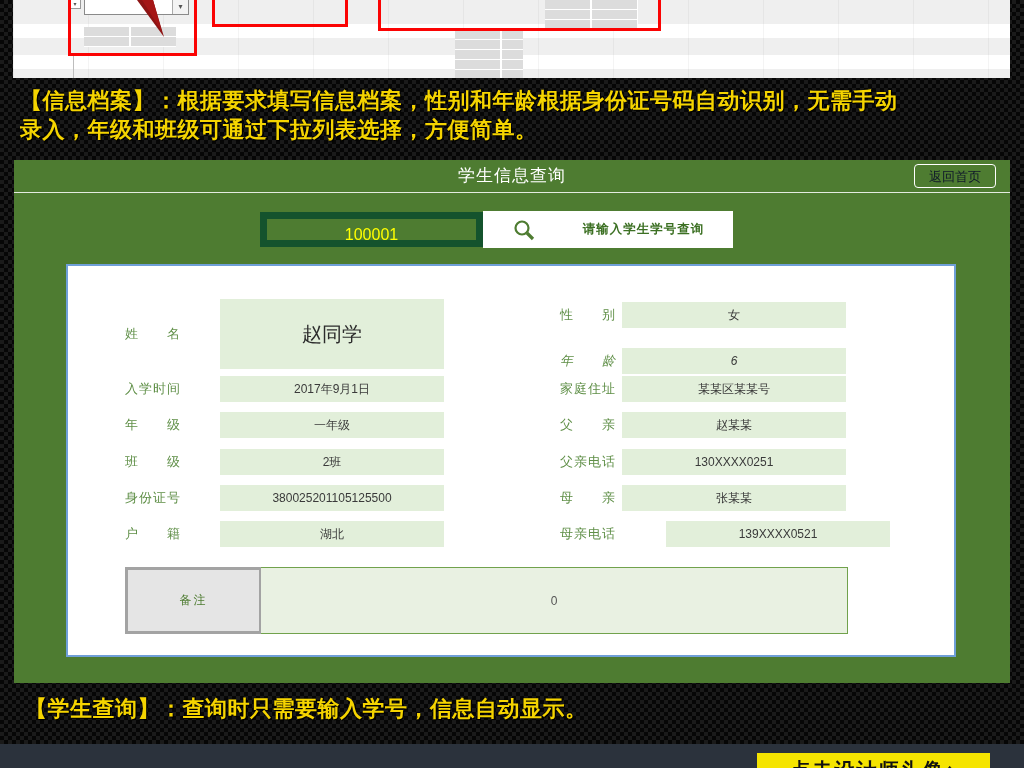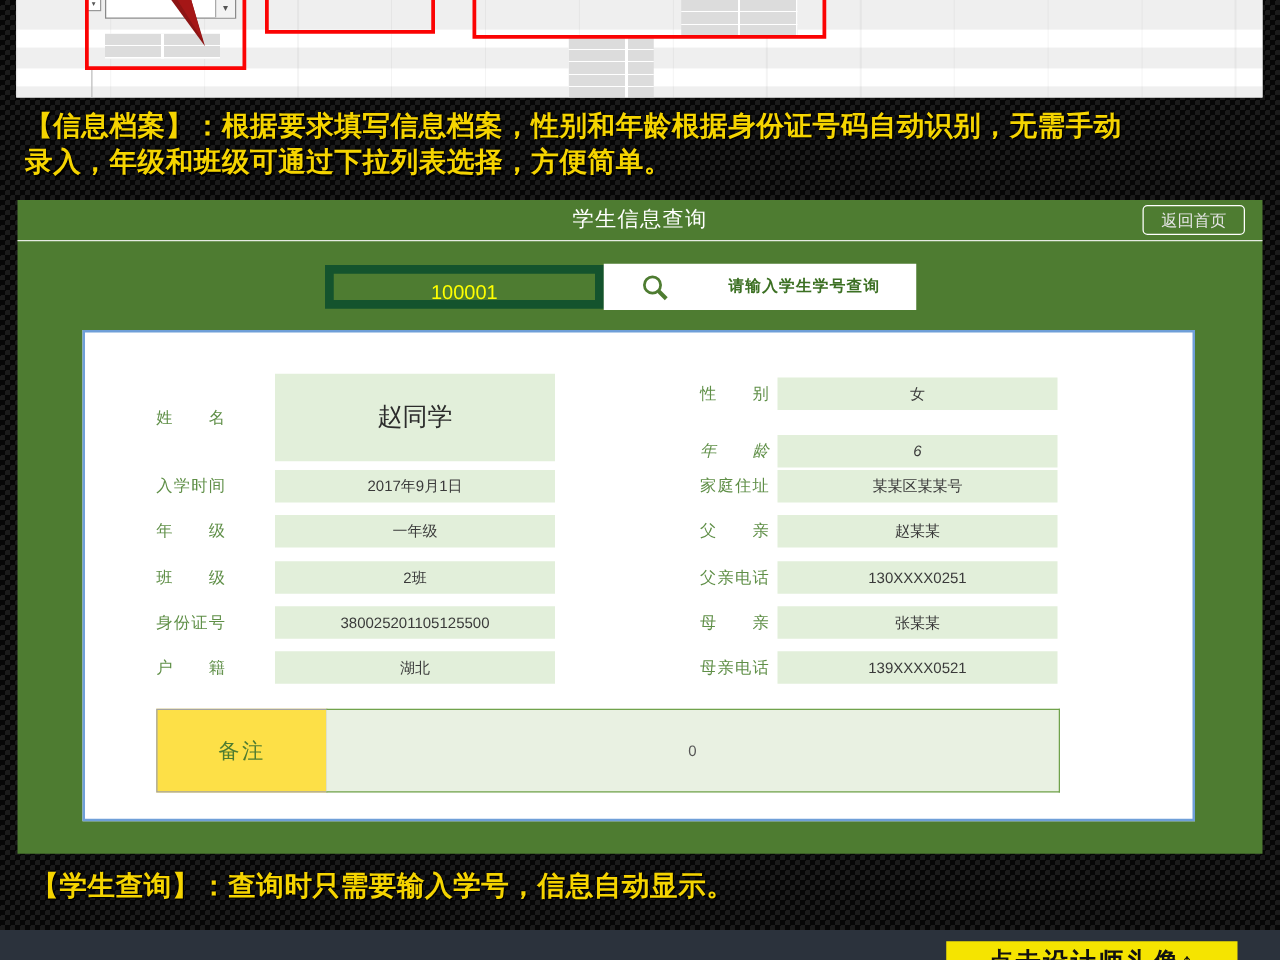--- a/index.html
+++ b/index.html
@@ -66,21 +66,21 @@
     position:absolute; left:14px; top:160px; width:996px; height:523px;
     background:#4e7c31;
   }
   .panel-header{ position:relative; height:32px; }
   .panel-title{
     text-align:center; color:#ffffff; font-size:17px; line-height:32px; font-weight:500;
     letter-spacing:1px;
   }
   .back-btn{
     position:absolute; right:14px; top:4px; height:24px; line-height:21px;
-    padding:0 14px; color:#e5e5e5; font-size:13px;
+    padding:0 14px; color:#0f172a; font-size:13px;
     border:1.5px solid #fff; border-radius:4px; background:transparent; cursor:pointer;
     font-family:"Liberation Sans", sans-serif;
   }
   .header-divider{ position:absolute; left:0; top:32px; width:100%; border-top:1px solid rgba(255,255,255,.85); }
 
   
   .search-row{ position:absolute; left:246px; top:51px; display:flex; align-items:center; }
   .search-input{
     width:223px; height:35px; background:#4e7c31; border:7px solid #14532d;
     color:#ffff00; font-size:16px; text-align:center; line-height:31px;
@@ -110,23 +110,23 @@
   .rcol .val{ width:224px; }
   .val{
     background:#e2efda; color:#3a3a3a; font-size:12px; text-align:center;
     height:26px; line-height:26px; overflow:hidden;
   }
   .val-big{ height:70px; line-height:70px; font-size:20px; color:#2c2c2c; }
 
   
   .remark-label{
     position:absolute; left:57px; top:301px; width:137px; height:67px;
-    border:1px solid #a3a3a3; background:#fde047;
+    border:3px solid #a3a3a3; background:#e5e5e5;
     display:flex; align-items:center; justify-content:center;
-    color:#4e7c31; font-size:17px; letter-spacing:2px;
+    color:#4e7c31; font-size:12px; letter-spacing:2px;
   }
   .remark-value{
     position:absolute; left:193px; top:301px; width:587px; height:67px;
     border:1px solid #71a24c; border-left:0; background:#e9f1e2;
     display:flex; align-items:center; justify-content:center;
     color:#555; font-size:12px;
   }
 
   
   .slate-bar{ position:absolute; left:0; top:744px; width:1024px; height:24px; background:#2b323c; }
@@ -232,21 +232,21 @@
       <div class="val">赵某某</div>
     </div>
     <div class="frow rcol" style="top:183px;">
       <div class="lbl">父亲电话</div>
       <div class="val">130XXXX0251</div>
     </div>
     <div class="frow rcol" style="top:219px;">
       <div class="lbl">母　　亲</div>
       <div class="val">张某某</div>
     </div>
-    <div class="frow rcol" style="top:255px;">
+    <div class="frow rcol" style="top:255px;gap:44px;">
       <div class="lbl">母亲电话</div>
       <div class="val">139XXXX0521</div>
     </div>
 
     <div class="remark-label">备注</div>
     <div class="remark-value">0</div>
   </div>
 </div>
 
 <div class="note note-bottom">【学生查询】：查询时只需要输入学号，信息自动显示。</div>

